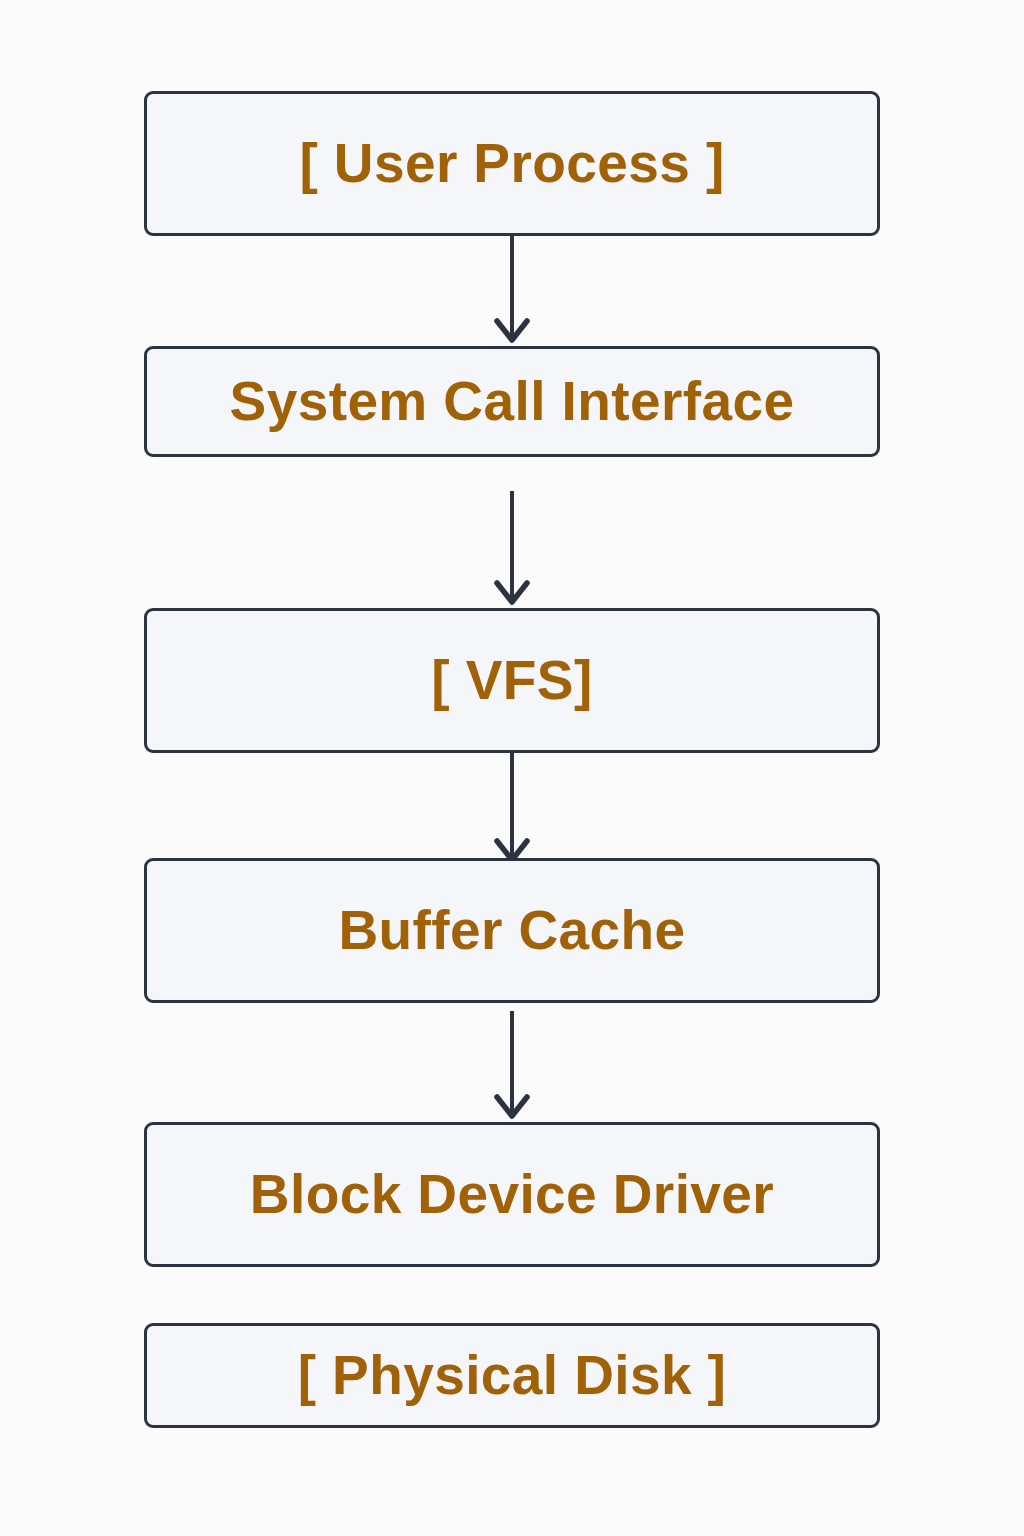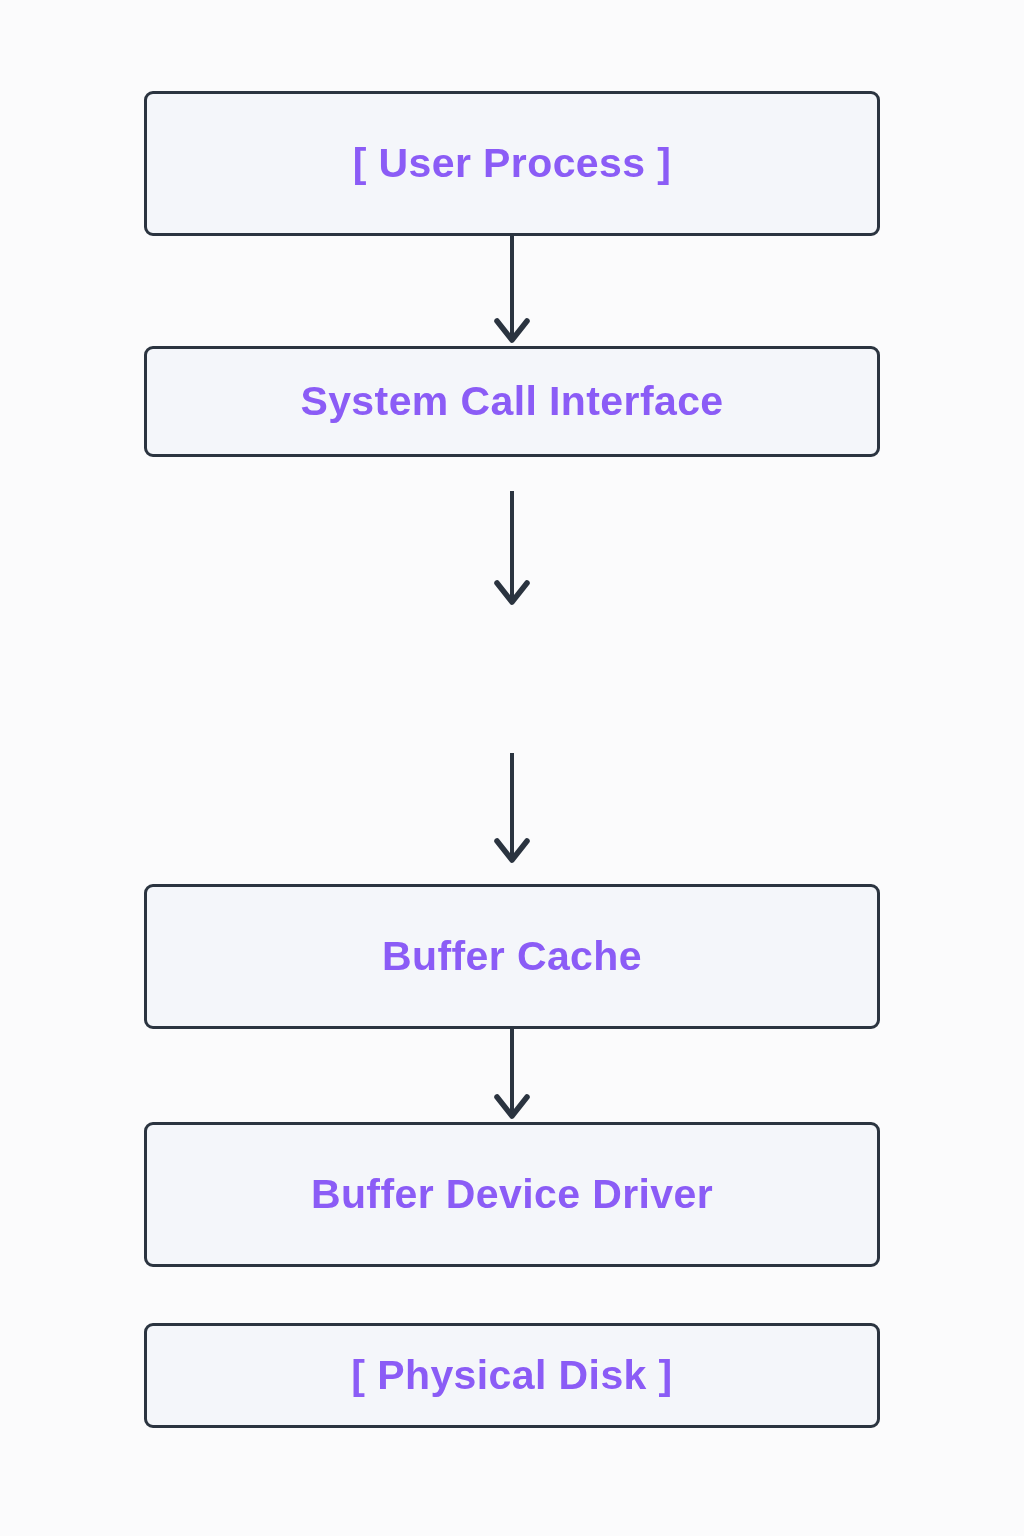--- a/index.html
+++ b/index.html
@@ -28,34 +28,34 @@
     background: #f4f6fa;
     border: 3px solid #2b3440;
     border-radius: 9px;
     display: flex;
     align-items: center;
     justify-content: center;
     color: #14181d;
   }
 
   .node-label {
-    font-size: 41px;
+    font-size: 55px;
     font-weight: 700;
     letter-spacing: 0.4px;
     line-height: 1;
     white-space: nowrap;
     text-align: right;
-    color: #8b5cf6;
+    color: #a16207;
   }
 
   
   #node-0 { top: 91px;   height: 145px; }
   #node-1 { top: 346px;  height: 111px; }
   #node-2 { top: 608px;  height: 145px; }
-  #node-3 { top: 884px;  height: 145px; }
+  #node-3 { top: 858px;  height: 145px; }
   #node-4 { top: 1122px; height: 145px; }
   #node-5 { top: 1323px; height: 105px; }
 
   .connector {
     position: absolute;
     left: 0;
     top: 0;
     width: 1024px;
     height: 1536px;
     pointer-events: none;
@@ -104,26 +104,29 @@
   </svg>
 
   <div class="node" id="node-0">
     <span class="node-label">[ User Process  ]</span>
   </div>
 
   <div class="node" id="node-1">
     <span class="node-label">System Call Interface</span>
   </div>
 
+  <div class="node" id="node-2">
+    <span class="node-label">[ VFS]</span>
+  </div>
 
   <div class="node" id="node-3">
     <span class="node-label">Buffer Cache</span>
   </div>
 
   <div class="node" id="node-4">
-    <span class="node-label">Buffer Device Driver</span>
+    <span class="node-label">Block Device Driver</span>
   </div>
 
   <div class="node" id="node-5">
     <span class="node-label">[ Physical Disk ]</span>
   </div>
 
 </div>
 
 </body></html>

